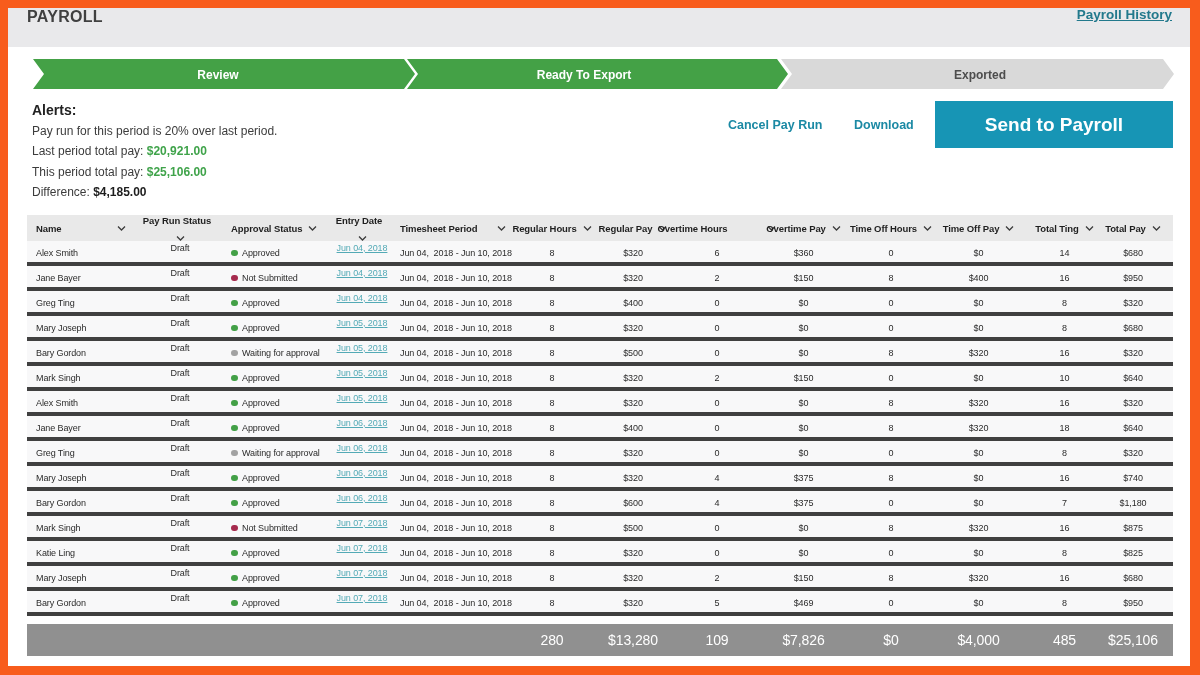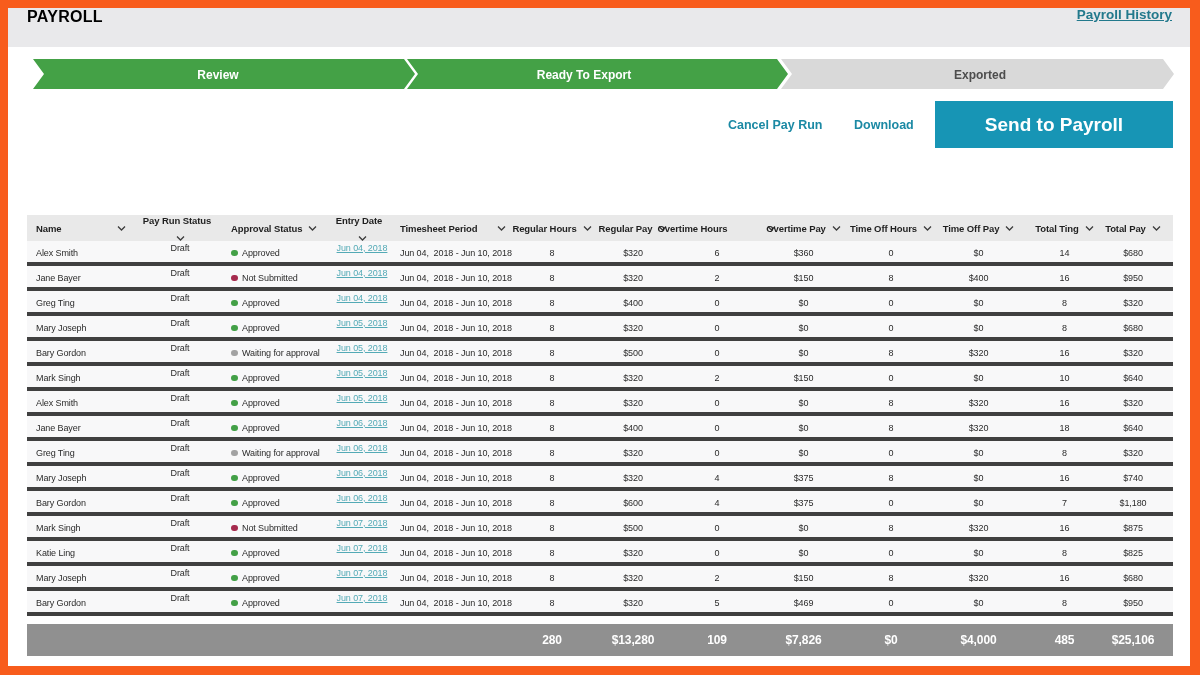--- a/index.html
+++ b/index.html
@@ -1,19 +1,19 @@
 <!DOCTYPE html>
 <html><head><meta charset="utf-8">
 <style>
 * { margin:0; padding:0; box-sizing:border-box; }
 html,body { width:1200px; height:675px; overflow:hidden; }
 body { background:#f85c1c; font-family:"Liberation Sans", sans-serif; position:relative; }
 .page { position:absolute; left:8px; top:8px; width:1182px; height:658px; background:#fff; }
 .topbar { position:absolute; left:0; top:0; width:100%; height:39px; background:#e9e9eb; }
-.title { position:absolute; left:19px; top:0px; font-size:16px; font-weight:bold; color:#000000; letter-spacing:0.3px; }
+.title { position:absolute; left:19px; top:0px; font-size:16px; font-weight:bold; color:#404040; letter-spacing:0.3px; }
 .history { position:absolute; right:18px; top:-1px; font-size:13.5px; font-weight:bold; color:#22798c; text-decoration:underline; }
 .chevsvg { position:absolute; left:0; top:51px; }
 .chevsvg text { font-family:"Liberation Sans", sans-serif; font-size:12px; font-weight:bold; }
 .alerts { position:absolute; left:24px; top:92px; font-size:12px; color:#3c3c3c; }
 .alerts div { height:20.5px; line-height:20.5px; white-space:nowrap; }
 .al-title { font-size:14px; font-weight:bold; color:#222; }
 .money { color:#3fa34a; font-weight:bold; }
 .diff { color:#1d1d1d; font-weight:bold; }
 .actlink { position:absolute; top:110px; height:14px; line-height:14px; font-size:12.5px; font-weight:bold; color:#1b89a4; }
 .cancel { left:720px; }
@@ -42,37 +42,44 @@
 .c12 { left:999px; width:77px; }
 .c13 { left:1070px; width:72px; }
 .c6,.c7,.c8,.c9,.c10,.c11,.c12,.c13 { justify-content:center; text-align:center; }
 .hcell.c1,.hcell.c2,.hcell.c3,.hcell.c4,.hcell.c5 { justify-content:space-between; padding-right:6px; }
 .dot { width:6.5px; height:6.5px; border-radius:50%; display:inline-block; margin-right:4.5px; flex:none; }
 .dot.g { background:#43a047; }
 .dot.r { background:#a52a4e; }
 .dot.w { background:#a2a2a2; }
 .lnk { color:#53aab6; text-decoration:underline; }
 .tfoot { position:absolute; left:19px; top:616px; width:1146px; height:31.5px; background:#909090; }
-.fcell { font-size:12px; font-weight:bold; color:#fff; justify-content:center; }
+.fcell { font-size:14px; font-weight:normal; color:#fff; justify-content:center; }
 .fcell.c1,.fcell.c2,.fcell.c3,.fcell.c4,.fcell.c5 { justify-content:flex-start; }
 </style></head>
 <body>
 <div class="page">
   <div class="topbar">
     <div class="title">PAYROLL</div>
     <div class="history">Payroll History</div>
   </div>
   <svg class="chevsvg" width="1182" height="30" viewBox="0 0 1182 30">
     <polygon points="25,0 396,0 407,15 396,30 25,30 36,15" fill="#44a146"></polygon>
     <polygon points="399,0 769,0 780,15 769,30 399,30 410,15" fill="#44a146"></polygon>
     <polygon points="773,0 1155,0 1166,15 1155,30 773,30 784,15" fill="#d9d9d9"></polygon>
     <text x="210" y="19.5" text-anchor="middle" fill="#fff">Review</text>
     <text x="576" y="19.5" text-anchor="middle" fill="#fff">Ready To Export</text>
     <text x="972" y="19.5" text-anchor="middle" fill="#4d4d4d">Exported</text>
   </svg>
+  <div class="alerts">
+    <div class="al-title">Alerts:</div>
+    <div>Pay run for this period is 20% over last period.</div>
+    <div>Last period total pay: <span class="money">$20,921.00</span></div>
+    <div>This period total pay: <span class="money">$25,106.00</span></div>
+    <div>Difference: <span class="diff">$4,185.00</span></div>
+  </div>
   <div class="actlink cancel">Cancel Pay Run</div>
   <div class="actlink download">Download</div>
   <div class="sendbtn">Send to Payroll</div>
   <div class="table">
     <div class="thead">
 <div class="hcell c1">
           <span>Name</span>
           <svg class="hc" viewBox="0 0 9 5" width="9" height="5">
             <path d="M1,0.5 L4.5,4 L8,0.5" fill="none" stroke="#3c3c3c" stroke-width="1.3"></path>
           </svg>

